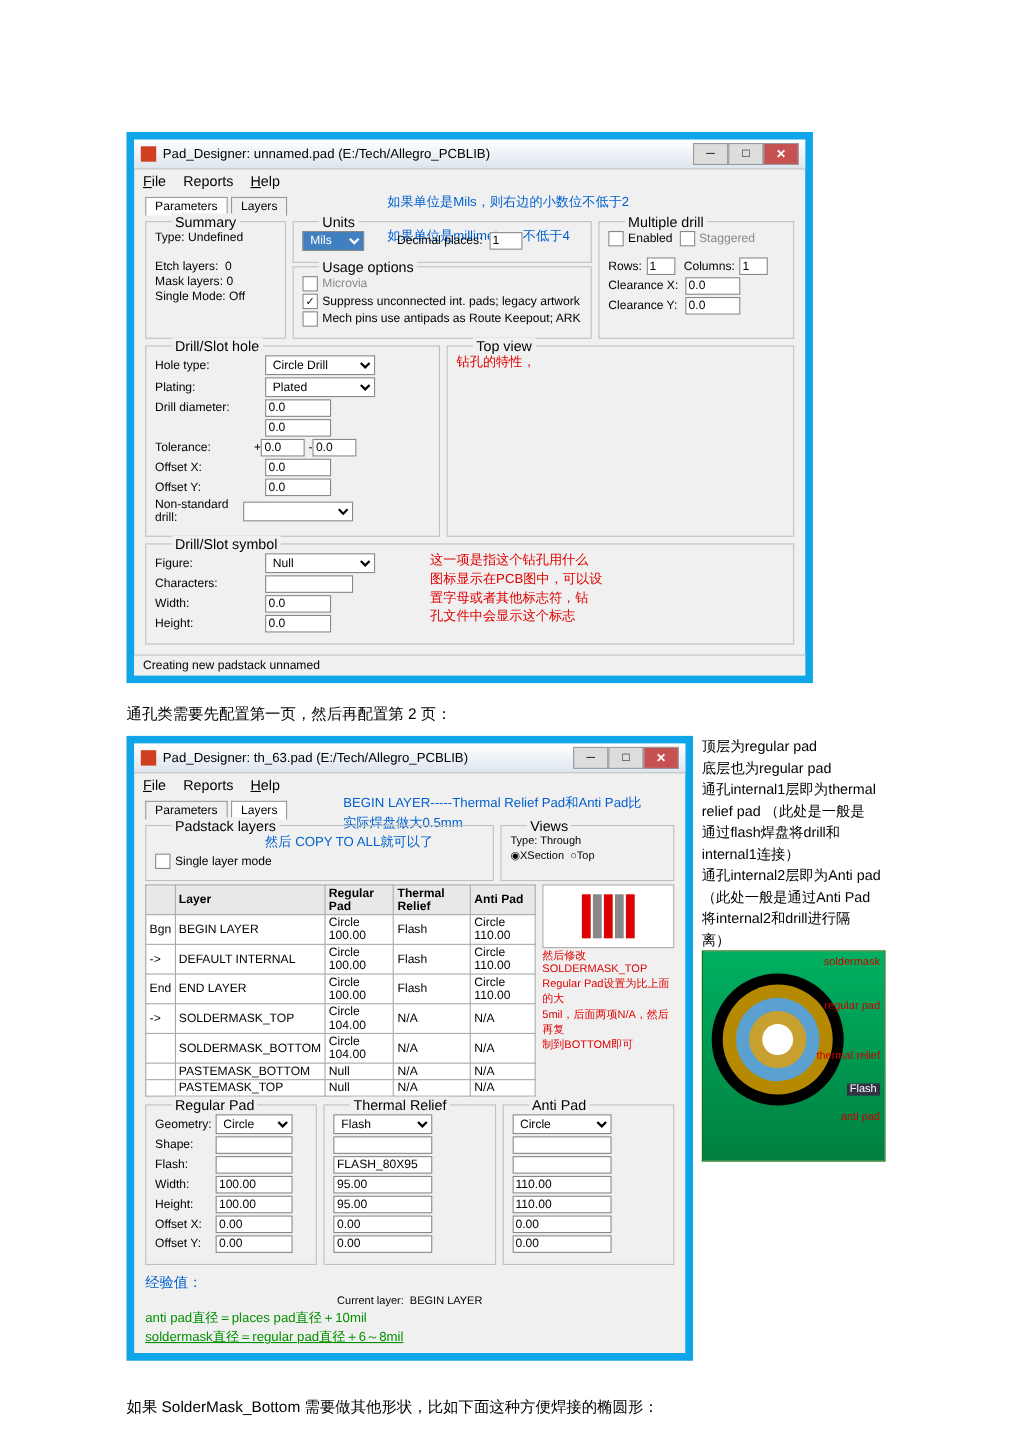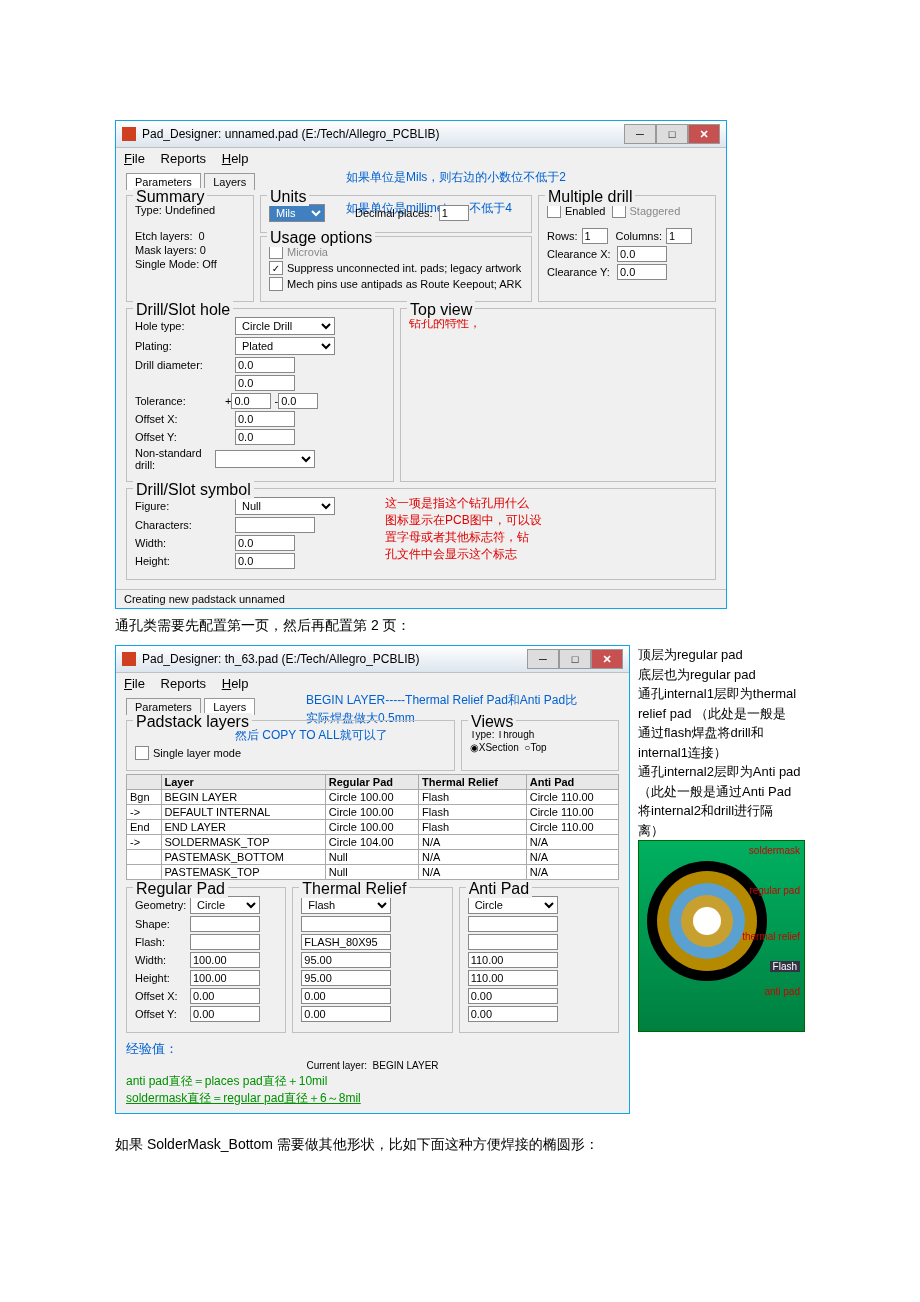--- a/index.html
+++ b/index.html
@@ -1,31 +1,31 @@
 <!DOCTYPE html>
 <html><head>
 <meta charset="utf-8">
 <style>
 body{margin:0;font-family:"Microsoft YaHei",Arial,sans-serif;font-size:12px;background:#fff;width:920px}
 .page{padding:120px 115px 40px 115px}
-.win{border:1px solid #0ea5e9;background:#f0f0f0;position:relative;margin-bottom:8px}
+.win{border:7px solid #0ea5e9;background:#f0f0f0;position:relative;margin-bottom:20px}
 .titlebar{background:linear-gradient(#fff,#dce5ee);border-bottom:1px solid #c0c0c0;height:26px;display:flex;align-items:center;padding:0 6px;position:relative}
 .titlebar .ico{width:14px;height:14px;background:#d04020;margin-right:6px}
 .titlebar .winbtns{margin-left:auto;display:flex;gap:0}
 .winbtn{width:30px;height:18px;background:#ddd;border:1px solid #999;display:flex;align-items:center;justify-content:center;font-size:11px}
 .winbtn.cl{background:#c75050;color:#fff;font-weight:bold}
 .menubar{padding:3px 8px;font-size:13px}
 .menubar span{margin-right:12px}
 .menubar u{text-decoration:underline}
 .body1{padding:4px 10px 6px 10px}
 .tabs{margin-bottom:2px}
 .tab{display:inline-block;border:1px solid #999;border-bottom:none;padding:2px 8px;background:#f0f0f0;font-size:11px}
 .tab.act{background:#fff}
 .fs{border:1px solid #c0c0c0;padding:6px 8px 8px 8px;margin:3px 0;position:relative}
-.fs .lg{position:absolute;top:-8px;left:6px;background:#f0f0f0;padding:0 3px;font-size:16px;color:#000}
+.fs .lg{position:absolute;top:-8px;left:23px;background:#f0f0f0;padding:0 3px;font-size:13px;color:#000}
 .row{display:flex;align-items:center;margin:2px 0;font-size:11px}
 .inp{border:1px solid #888;background:#fff;height:16px;padding:0 2px;font-size:11px;box-sizing:border-box}
 .sel{border:1px solid #888;background:#fff;height:18px;padding:0 2px;font-size:11px}
 .chk{width:12px;height:12px;border:1px solid #888;background:#fff;margin-right:4px;display:inline-flex;align-items:center;justify-content:center;font-size:10px}
 .red{color:#e00000}
 .grn{color:#009000}
 .blue{color:#0060d0}
 .toprow{display:flex;gap:6px}
 .status{border-top:1px solid #c0c0c0;padding:3px 8px;font-size:11px;background:#f0f0f0}
 .interline{margin:6px 0 10px 0;font-size:14px}
@@ -269,34 +269,54 @@
                   </tr>
      <tr>
                     <td>-&gt;</td>
                     <td>SOLDERMASK_TOP</td>
                     <td>Circle 104.00</td>
                     <td>N/A</td>
                     <td>N/A</td>
                   </tr>
      <tr>
                     <td></td>
+                    <td>SOLDERMASK_BOTTOM</td>
+                    <td>Circle 104.00</td>
+                    <td>N/A</td>
+                    <td>N/A</td>
+                  </tr>
+     <tr>
+                    <td></td>
                     <td>PASTEMASK_BOTTOM</td>
                     <td>Null</td>
                     <td>N/A</td>
                     <td>N/A</td>
                   </tr>
      <tr>
                     <td></td>
                     <td>PASTEMASK_TOP</td>
                     <td>Null</td>
                     <td>N/A</td>
                     <td>N/A</td>
                   </tr>
     </tbody>
               </table>
+   </div>
+   <div style="width:120px">
+    <div class="viewbox">
+     <div class="barx"></div>
+                <div class="barx" style="background:#888"></div>
+                <div class="barx"></div>
+                <div class="barx" style="background:#888"></div>
+                <div class="barx"></div>
+    </div>
+    <div class="red small">然后修改SOLDERMASK_TOP</div>
+    <div class="red small">Regular Pad设置为比上面的大</div>
+    <div class="red small">5mil，后面两项N/A，然后再复</div>
+    <div class="red small">制到BOTTOM即可</div>
    </div>
   </div>
 
   <div style="display:flex;gap:6px;margin-top:4px">
    <div class="fs" style="flex:1">
     <div class="lg">Regular Pad</div>
     <div class="row">
                 <span style="width:55px">Geometry:</span>
                 <select class="sel" style="width:70px"><option>Circle</option></select>
               </div>

